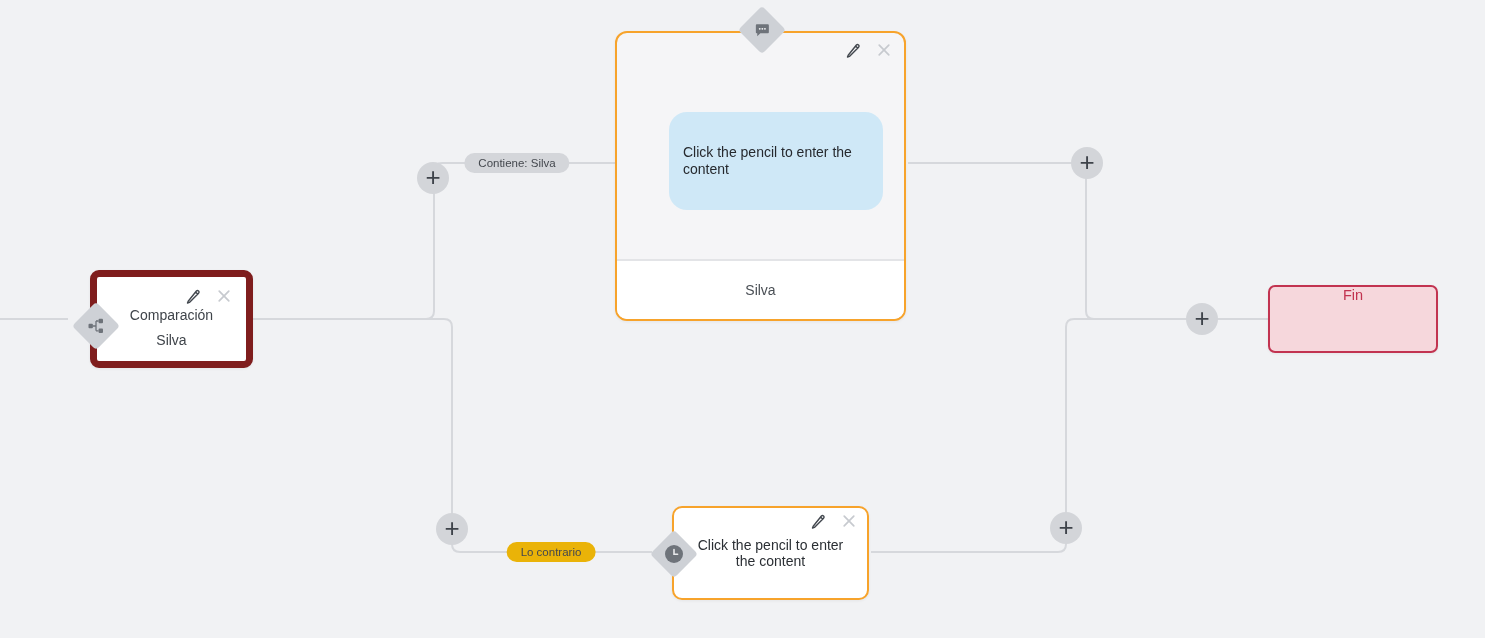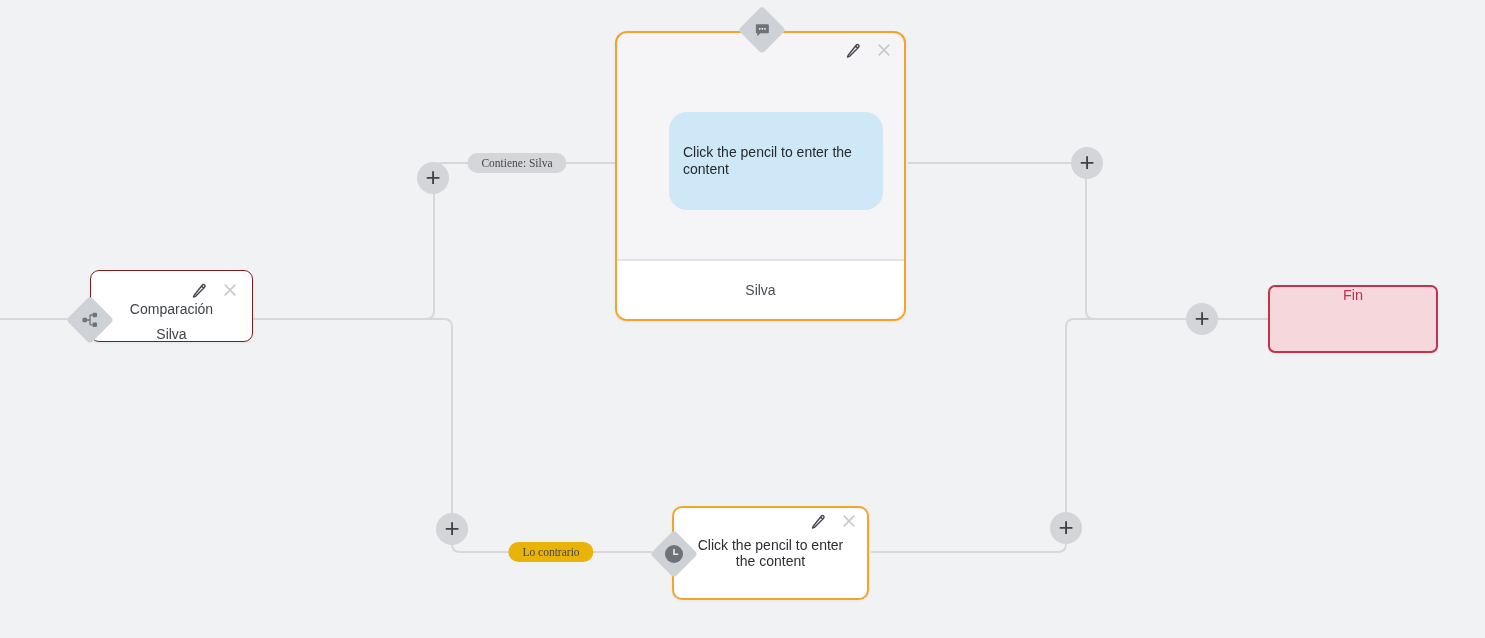--- a/index.html
+++ b/index.html
@@ -23,23 +23,23 @@
     fill:none;
     stroke: var(--edge, #d6d8dc);
     stroke-width:2;
   }
   .node {
     position:absolute;
     box-shadow: 0 1px 3px rgba(30,35,40,.06);
   }
   
   .node.condition {
-    left:90px; top:270px; width:163px; height:72px;
+    left:90px; top:270px; width:163px; height:98px;
     background:#fff;
-    border:1px solid #7f1d1d;
+    border:7px solid #7f1d1d;
     border-radius:9px;
   }
   .condition-title {
     padding-top:26px;
     text-align:center;
     font-size:14px;
     color:#3f444a;
     line-height:25px;
   }
   
@@ -133,21 +133,20 @@
   
   .edge-label {
     position:absolute;
     transform: translate(-50%,-50%);
     font-size:11.5px;
     color:#44484e;
     padding:4px 14px;
     border-radius:10px;
     white-space:nowrap;
     z-index:3;
-    font-family:Liberation Serif, serif;
   }
   .edge-label.gray { background: var(--pill-gray, #d4d6da); left:517px; top:163px; }
   .edge-label.white { background:#eab308; left:551px; top:552px; }
 </style>
 </head>
 <body>
 
 <div class="canvas">
 
   <svg class="edges" viewBox="0 0 1485 638">

